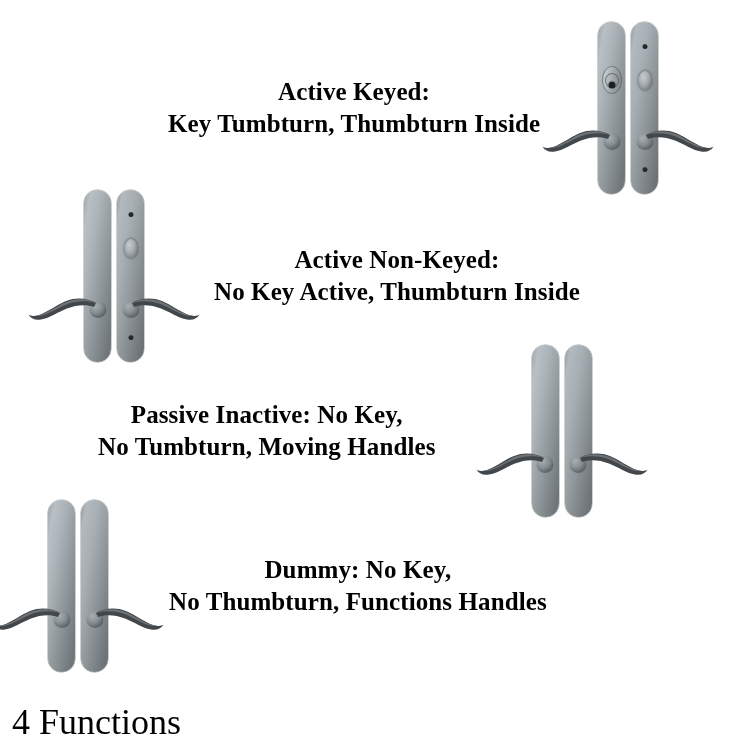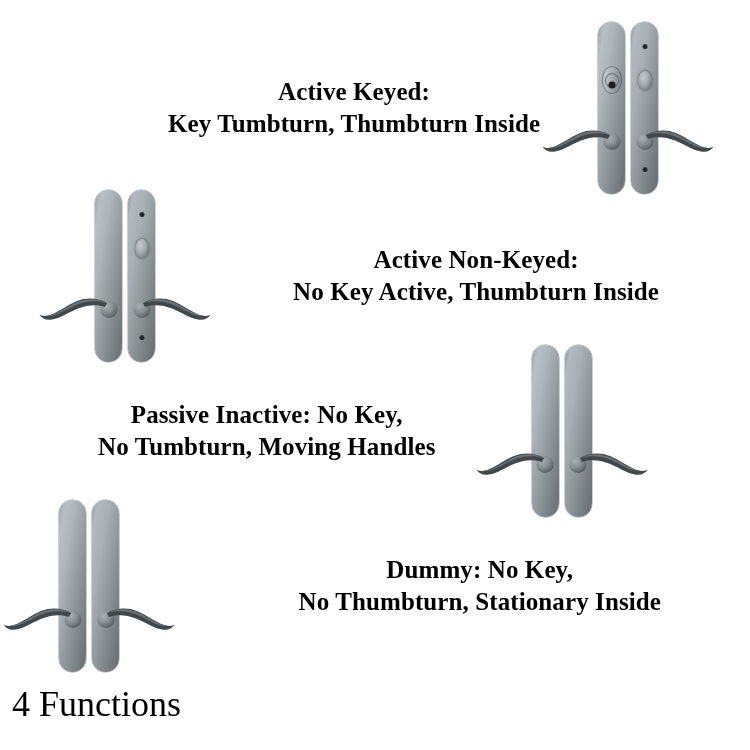--- a/index.html
+++ b/index.html
@@ -17,21 +17,21 @@
   }
 
   .row {
     position: absolute;
     left: 0;
     width: 670px;
     display: flex;
     align-items: center;
   }
   .row-text-left  { justify-content: flex-start; }
-  .row-text-right { justify-content: space-between; padding-left: 11px; }
+  .row-text-right { justify-content: flex-start; }
 
   .caption {
     font-weight: bold;
     font-size: 25px;
     line-height: 1.30;
     text-align: center;
     letter-spacing: 0.1px;
     white-space: nowrap;
   }
   .caption .line { display: block; }
@@ -153,21 +153,21 @@
     width: 72px;
     height: 34px;
   }
   .lever.left  { right: 11px; }
   .lever.right { left: 11px; transform: scaleX(-1); }
 
   
   .footer-caption {
     position: absolute;
     left: 12px;
-    bottom: 28px;
+    bottom: 10px;
     font-size: 36px;
     font-weight: normal;
     line-height: 1;
     white-space: nowrap;
   }
 </style>
 </head>
 <body>
 
 <div class="row row-text-left" style="top:22px;">
@@ -256,21 +256,21 @@
         <div class="rosette"></div>
       </div>
       <svg class="lever right" viewBox="0 0 72 34">
         <path d="M68 9 C60 4 48 3 38 7 C28 11 20 18 11 21 C6 22.5 2 22 0.5 20.5 C2.5 24.5 7 26.5 13 25.5 C22 24 30 18 39 14.5 C48 11 58 10 66 13 Z" fill="#41474b"></path>
         <path d="M68 9 C60 4.5 49 3.8 39.5 7.6 C30 11.4 21.5 18.2 12.5 20.8 C9 21.8 6 21.6 4 20.6 C7 22.4 11 22.4 15.5 21 C24 18.4 32 12.4 41 9.4 C50 6.4 60.5 6.6 68 9 Z" fill="#6c7276"></path>
       </svg>
     </div>
   </div>
 </div>
 
-<div class="row row-text-right" style="top:500px;">
+<div class="row row-text-right" style="top:500px;gap:15px;">
   <div class="hardware" style="margin-left:48px;">
     <div class="plate-wrap">
       <div class="plate">
         <div class="rosette"></div>
       </div>
       <svg class="lever left" viewBox="0 0 72 34">
         <path d="M68 9 C60 4 48 3 38 7 C28 11 20 18 11 21 C6 22.5 2 22 0.5 20.5 C2.5 24.5 7 26.5 13 25.5 C22 24 30 18 39 14.5 C48 11 58 10 66 13 Z" fill="#41474b"></path>
         <path d="M68 9 C60 4.5 49 3.8 39.5 7.6 C30 11.4 21.5 18.2 12.5 20.8 C9 21.8 6 21.6 4 20.6 C7 22.4 11 22.4 15.5 21 C24 18.4 32 12.4 41 9.4 C50 6.4 60.5 6.6 68 9 Z" fill="#6c7276"></path>
       </svg>
     </div>
@@ -280,17 +280,17 @@
         <div class="rosette"></div>
       </div>
       <svg class="lever right" viewBox="0 0 72 34">
         <path d="M68 9 C60 4 48 3 38 7 C28 11 20 18 11 21 C6 22.5 2 22 0.5 20.5 C2.5 24.5 7 26.5 13 25.5 C22 24 30 18 39 14.5 C48 11 58 10 66 13 Z" fill="#41474b"></path>
         <path d="M68 9 C60 4.5 49 3.8 39.5 7.6 C30 11.4 21.5 18.2 12.5 20.8 C9 21.8 6 21.6 4 20.6 C7 22.4 11 22.4 15.5 21 C24 18.4 32 12.4 41 9.4 C50 6.4 60.5 6.6 68 9 Z" fill="#6c7276"></path>
       </svg>
     </div>
   </div>
   <div class="caption" style="margin-left:46px; margin-right:20px;">
     <span class="line">Dummy: No Key,</span>
-    <span class="line">No Thumbturn, Stationary Inside</span>
+    <span class="line">No Thumbturn, Functions Handles</span>
   </div>
 </div>
 
 <div class="footer-caption">4 Functions</div>
 
 </body></html>

